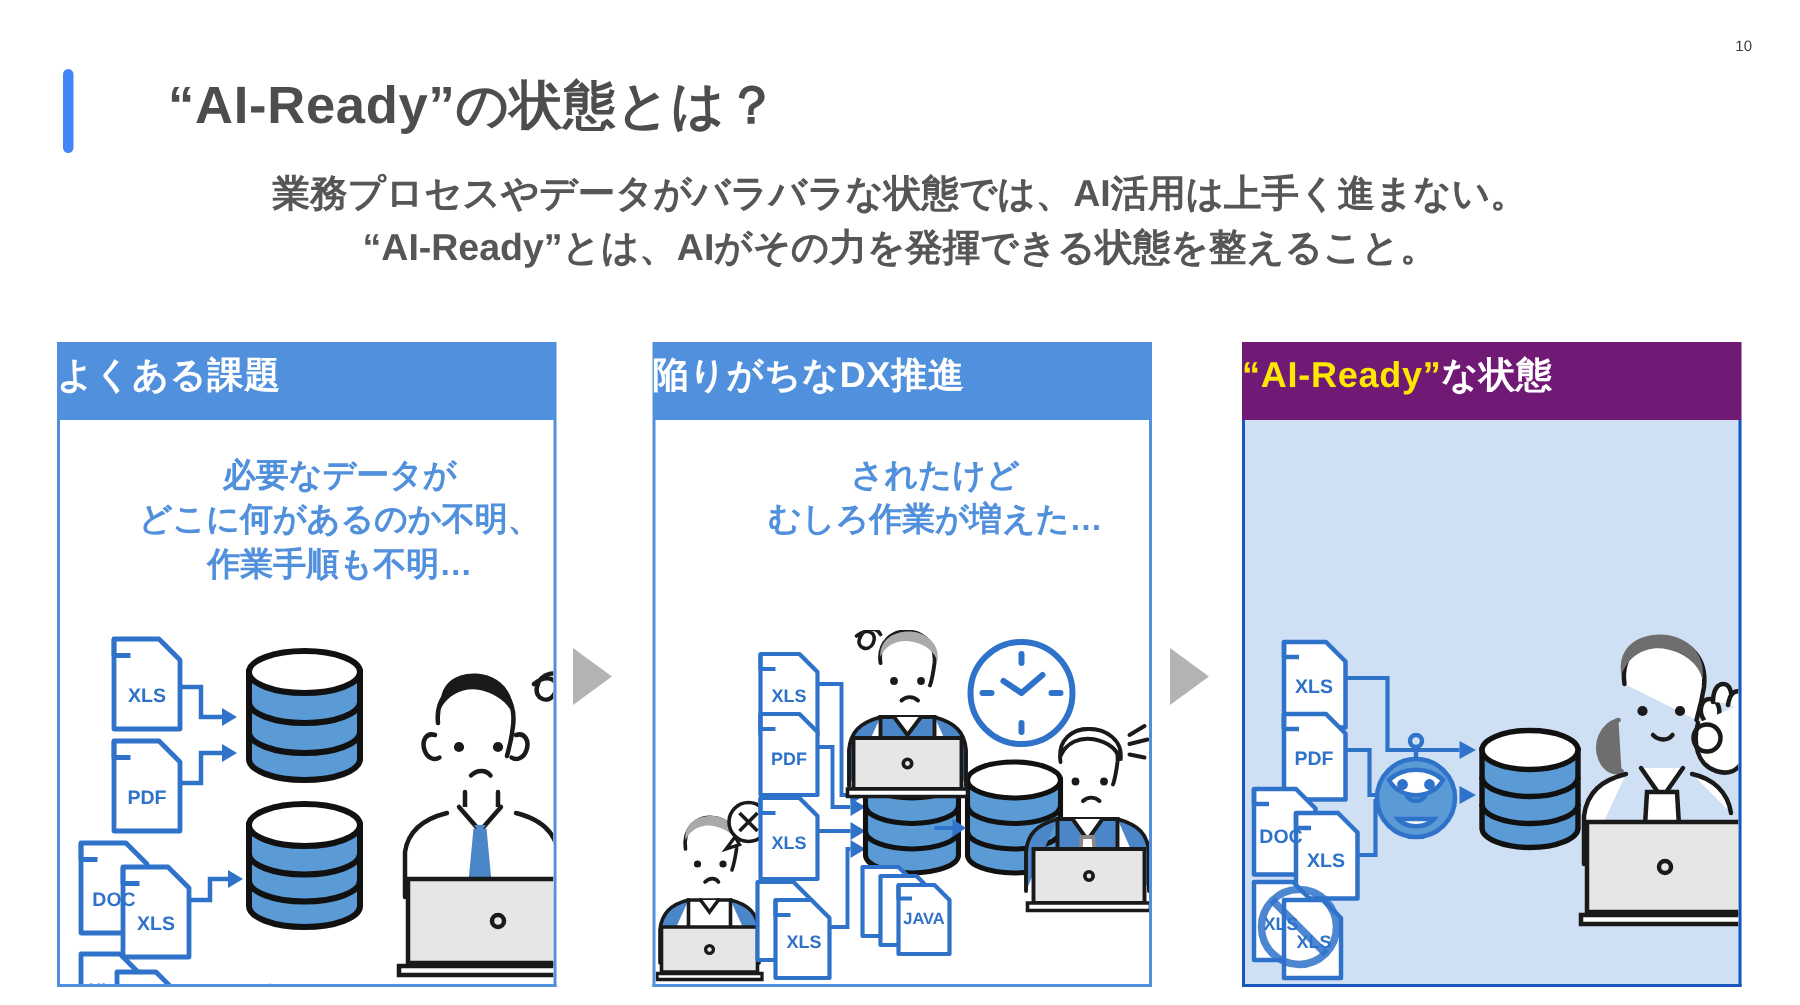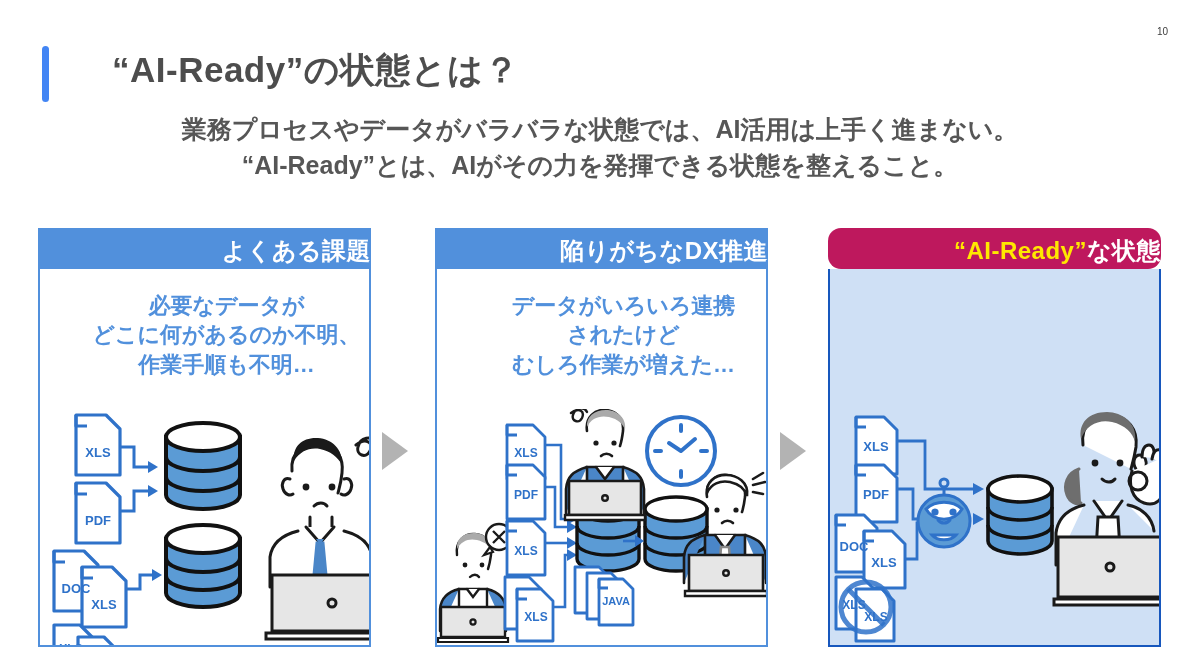--- a/index.html
+++ b/index.html
@@ -37,25 +37,25 @@
   .subtitle div{white-space:nowrap;}
 
   
   .panels{position:absolute;left:0;top:228px;width:1200px;height:425px;}
   .panel{position:absolute;top:0;width:333px;height:424px;}
   .p1{left:38px;}
   .p2{left:435px;}
   .p3{left:828px;}
 
   .panel-head{
-    height:41px;line-height:46px;text-align:right;
+    height:52px;line-height:46px;text-align:left;
     font-size:24px;font-weight:bold;color:#ffffff;
     background:#5190dc;letter-spacing:.5px;white-space:nowrap;
   }
-  .p3 .panel-head{background:#be185d;border-radius:13px;}
+  .p3 .panel-head{background:#701a75;}
   .hl-yellow{color:#ffe800;}
 
   .panel-body{
     height:376px;
     border:2px solid #5190dc;border-top:none;
     background:#ffffff;position:relative;overflow:hidden;
   }
   .p3 .panel-body{background:#cfe0f5;border-color:#1757bd;}
 
   .panel-text{
@@ -189,21 +189,20 @@
             </g>
           </svg>
         </div>
       </div>
     </div>
 
     <div class="panel p2">
       <div class="panel-head">陥りがちなDX推進</div>
       <div class="panel-body">
         <div class="panel-text">
-          <div>データがいろいろ連携</div>
           <div>されたけど</div>
           <div>むしろ作業が増えた…</div>
         </div>
         <div class="art">
           <svg width="329" height="236" viewBox="0 0 329 236">
 
             <g stroke="#1a1a1a" stroke-width="2.4" fill="none" stroke-linecap="round">
               <path d="M20 146 c-2 -14 8 -22 18 -21 c11 1 17 9 16 21 c-1 7 -2 11 -3 14" fill="#fff"></path>
               <path d="M20 140 c4 -8 12 -11 20 -9 c8 2 13 6 15 12 c1 -12 -8 -19 -18 -19 c-11 0 -18 6 -17 16 z" fill="#aaa" stroke="none"></path>
               <circle cx="28" cy="156" r="2.4" fill="#1a1a1a" stroke="none"></circle>

